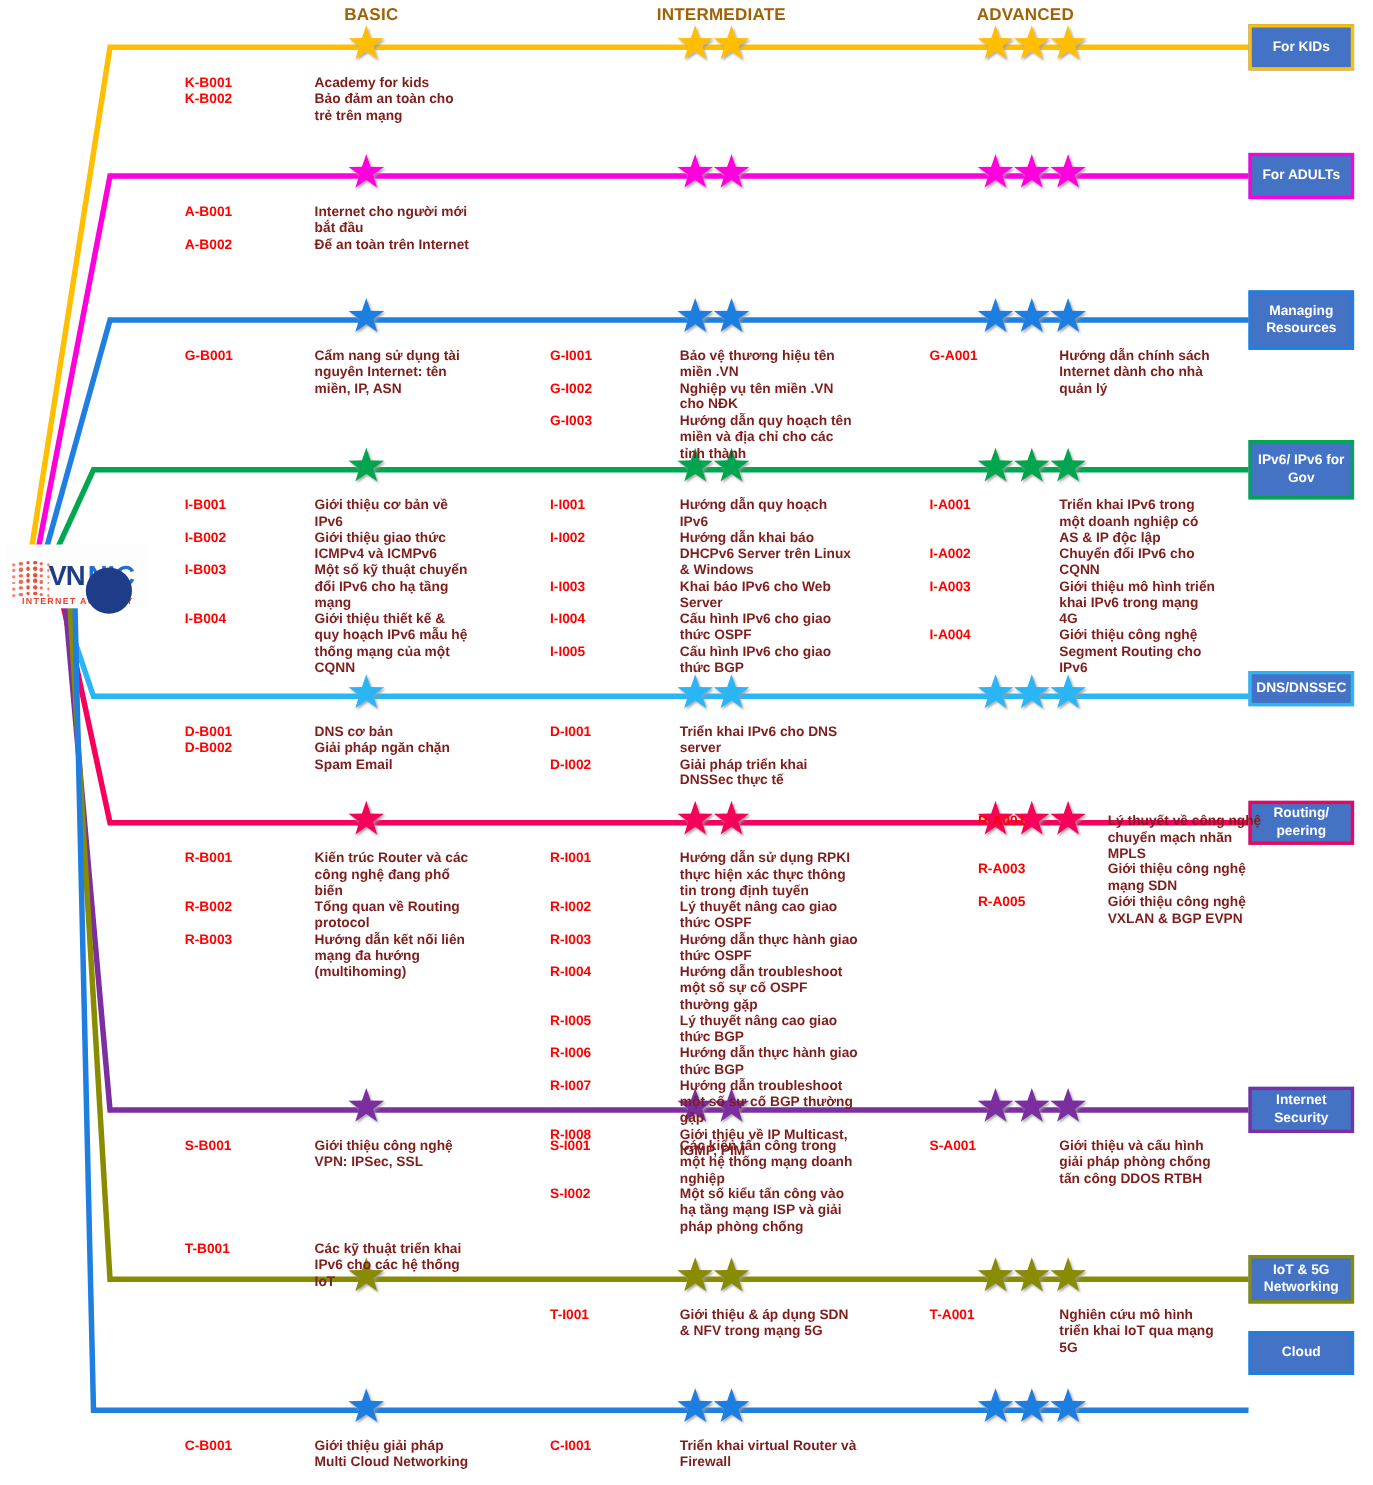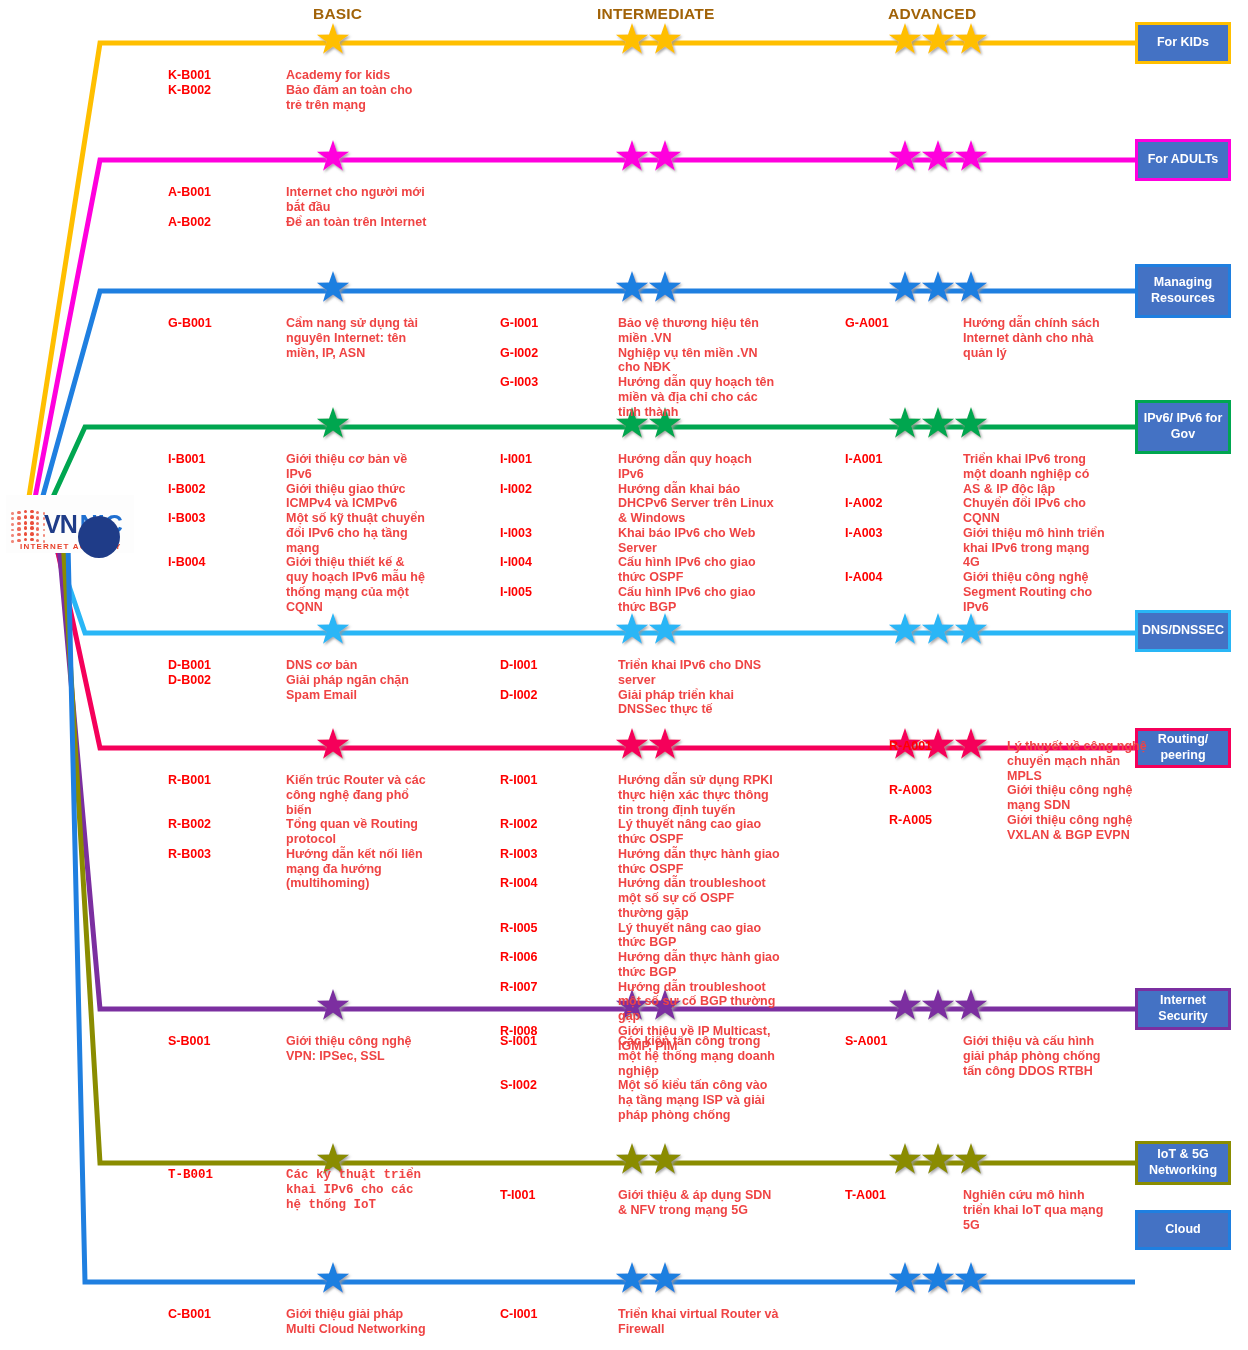--- a/index.html
+++ b/index.html
@@ -41,21 +41,21 @@
     text-align:center;
     padding:3px 4px;
   }
   .code {
     color:#ff0000;
     font-weight:bold;
     font-size:12.5px;
     white-space:nowrap;
   }
   .title {
-    color:#ef4444;
+    color:#7f1d1d;
     font-weight:600;
     font-size:12.5px;
     line-height:1.18;
   }
   .grp { position:absolute; }
   .grp .row { display:flex; margin-bottom:0px;gap:40px; }
   .grp .row .code { width:78px; flex:0 0 78px; }
 
   
   #logo {
@@ -270,21 +270,21 @@
         </div>
         <div class="row">
           <span class="code">I-A003</span>
           <span class="title">Giới thiệu mô hình triển khai IPv6 trong mạng 4G</span>
         </div>
         <div class="row">
           <span class="code">I-A004</span>
           <span class="title">Giới thiệu công nghệ Segment Routing cho IPv6</span>
         </div>
       </div>
-      <div class="chip" style="left: 1135px; top: 610px; height: 42px; border: 3px solid rgb(41, 182, 246);">DNS/DNSSEC</div>
+      <div class="chip" style="left: 1135px; top: 610px; height: 32px; border: 3px solid rgb(41, 182, 246);">DNS/DNSSEC</div>
       <div class="grp" style="left: 168px; top: 658px; width: 260px;">
         <div class="row">
           <span class="code">D-B001</span>
           <span class="title">DNS cơ bản</span>
         </div>
         <div class="row">
           <span class="code">D-B002</span>
           <span class="title">Giải pháp ngăn chặn Spam Email</span>
         </div>
       </div>
@@ -378,21 +378,21 @@
           <span class="title">Một số kiểu tấn công vào hạ tầng mạng ISP và giải pháp phòng chống</span>
         </div>
       </div>
       <div class="grp" style="left: 845px; top: 1034px; width: 260px;">
         <div class="row">
           <span class="code">S-A001</span>
           <span class="title">Giới thiệu và cấu hình giải pháp phòng chống tấn công DDOS RTBH</span>
         </div>
       </div>
       <div class="chip" style="left: 1135px; top: 1141px; height: 44px; border: 3px solid rgb(138, 140, 0);">IoT &amp; 5G Networking</div>
-      <div class="grp" style="left: 168px; top: 1168px; width: 260px; font-family: Liberation Mono, monospace;">
+      <div class="grp" style="left: 168px; top: 1128px; width: 260px;">
         <div class="row">
           <span class="code">T-B001</span>
           <span class="title">Các kỹ thuật triển khai IPv6 cho các hệ thống IoT</span>
         </div>
       </div>
       <div class="grp" style="left: 500px; top: 1188px; width: 280px;">
         <div class="row">
           <span class="code">T-I001</span>
           <span class="title">Giới thiệu &amp; áp dụng SDN &amp; NFV trong mạng 5G</span>
         </div>

